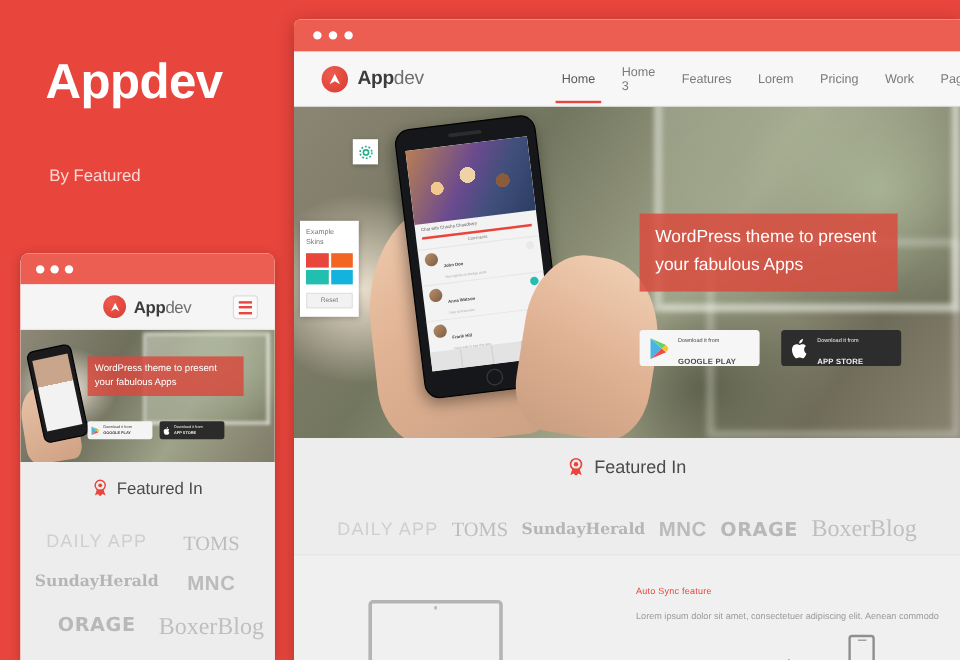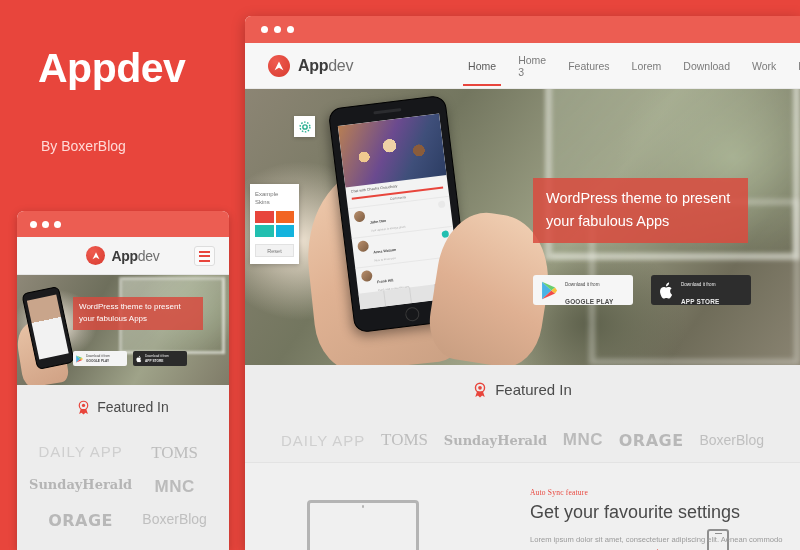--- a/index.html
+++ b/index.html
@@ -98,35 +98,35 @@
   .mh-btn.light { background: #f4f4f4; }
   .mh-btn.dark { background: #2b2b2b; }
   .mh-btn .lbl { font-size: 3.2px; line-height:1.35; }
   .mh-btn.light .lbl { color: #444; }
   .mh-btn.dark .lbl { color: #eee; }
 
   .mobile-feat {
     background: #ededed; height: 165px; padding-top: 14px; text-align: center;
   }
   .feat-head {
-    display: inline-flex; align-items: flex-end; gap: 7px;
+    display: inline-flex; align-items: flex-start; gap: 7px;
     font-size: 14px; color: #4b4b4b; font-weight: 400;
   }
   .ribbon { display:block; }
   .mobile-brands {
     display: grid; grid-template-columns: 1fr 1fr; row-gap: 14px;
     margin-top: 24px; padding: 0 12px;
   }
   .brand { color: #c4c4c4; text-align: center; white-space: nowrap; }
   .b-daily { font-size: 15px; letter-spacing: 1px; color: #cfcfcf; font-family: "Liberation Sans", sans-serif; }
   .b-toms  { font-size: 17px; letter-spacing: 0px; color: #bdbdbd; font-family: "Liberation Serif", serif; }
   .b-sunday{ font-size: 13px; font-weight: bold; color: #b5b5b5; font-family: "DejaVu Serif", serif; }
   .b-mnc   { font-size: 17px; font-weight: bold; color: #bbbbbb; letter-spacing: 0.5px; }
   .b-orage { font-size: 16px; font-weight: bold; color: #b8b8b8; letter-spacing: 0.5px; font-family: "DejaVu Sans", sans-serif; }
-  .b-boxer { font-size: 14px; color: #bfbfbf; }
+  .b-boxer { font-size: 20px; color: #bfbfbf; font-family: Liberation Serif, serif; }
 
   
   .browser {
     position: absolute; left: 245px; top: 16px; width: 555px; height: 534px;
     background: #ffffff; border-radius: 6px 0 0 0; overflow: hidden;
     box-shadow: 0 3px 14px rgba(0,0,0,0.25);
   }
   .browser-bar {
     height: 27px; background: #ec5d52; display: flex; align-items: center; padding-left: 16px; gap: 6px;
   }
@@ -282,32 +282,32 @@
   }
   .sync-phone {
     position: absolute; left: 462px; top: 66px; width: 22px; height: 47px;
     border: 2px solid #8f8f8f; border-radius: 3px; background: #f0f0f0;
   }
   .sync-phone::before {
     content:""; position:absolute; left:50%; top:2px; width:7px; height:1.2px; margin-left:-3.5px; background:#8f8f8f;
   }
   .sync-arrow { position: absolute; left: 396px; top: 84px; }
   .sync-copy { position: absolute; left: 285px; top: 25px; width: 262px; }
-  .sync-eyebrow { font-size: 7.5px; color: #e8453c; letter-spacing: 0.2px; font-family: Liberation Serif, serif; }
+  .sync-eyebrow { font-size: 7.5px; color: #e8453c; letter-spacing: 0.2px; }
   .sync-title { font-size: 18px; color: #4a4a4a; font-weight: 400; margin-top: 5px; }
   .sync-body { font-size: 7.6px; color: #9a9a9a; line-height: 1.7; margin-top: 11px; }
 </style>
 </head>
 <body>
 
 <div class="stage">
 
   <div class="promo">
     <div class="promo-title">Appdev</div>
-    <div class="promo-by">By BoxerBlog</div>
+    <div class="promo-by">By Featured</div>
   </div>
 
   <div class="mobile">
     <div class="mobile-bar">
       <span class="dot"></span>
       <span class="dot"></span>
       <span class="dot"></span>
     </div>
 
     <div class="mobile-nav">
@@ -390,21 +390,21 @@
           </svg>
         </span>
         <span class="logo-text"><b>App</b><span>dev</span></span>
       </div>
 
       <div class="nav-links">
         <a class="nav-link active">Home</a>
         <a class="nav-link">Home 3</a>
         <a class="nav-link">Features</a>
         <a class="nav-link">Lorem</a>
-        <a class="nav-link">Download</a>
+        <a class="nav-link">Pricing</a>
         <a class="nav-link">Work</a>
         <a class="nav-link">Pages</a>
       </div>
 
     </div>
 
     <div class="hero">
       <div class="hero-win"></div>
       <div class="hero-win2"></div>
 
@@ -527,19 +527,18 @@
 
     <div class="sync">
       <div class="sync-laptop"></div>
       <svg class="sync-arrow" width="22" height="16" viewBox="0 0 22 16">
         <path d="M1 5 H16 L16 2 L21 6 L16 10 L16 7 H1 Z" fill="#e8453c"></path>
         <path d="M21 13 H6 L6 16 L1 12 L6 8 L6 11 H21 Z" fill="#e8453c" opacity="0.82"></path>
       </svg>
       <div class="sync-phone"></div>
       <div class="sync-copy">
         <div class="sync-eyebrow">Auto Sync feature</div>
-        <div class="sync-title">Get your favourite settings</div>
         <div class="sync-body">Lorem ipsum dolor sit amet, consectetuer adipiscing elit. Aenean commodo</div>
       </div>
     </div>
 
   </div>
 </div>
 
 </body></html>

